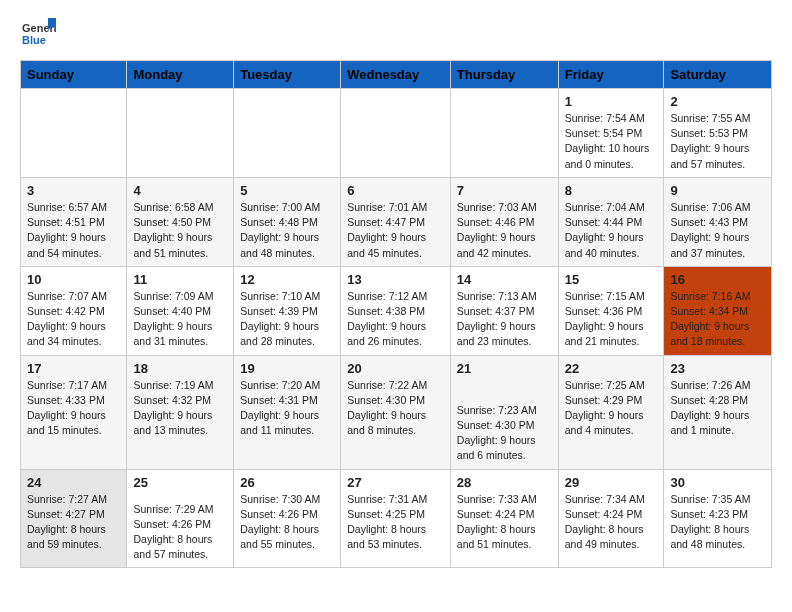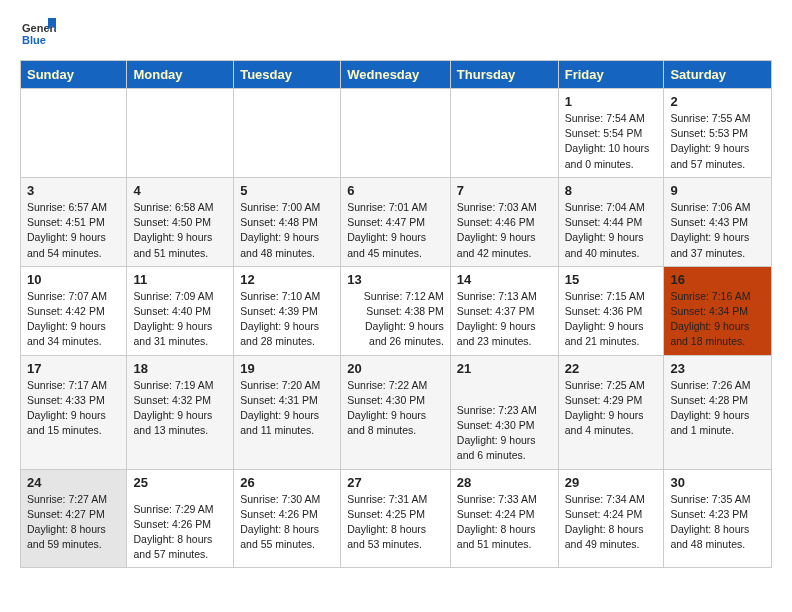--- a/index.html
+++ b/index.html
@@ -43,21 +43,21 @@
       color: #444;
       margin-top: 2px;
     }
     .calendar {
       width: 100%;
       border-collapse: collapse;
       margin-top: 4px;
     }
     .calendar th {
       background: #1565c0;
-      color: #fef9c3;
+      color: #000000;
       font-size: 13px;
       font-weight: bold;
       padding: 6px 6px;
       text-align: left;
       border: 1px solid #ccc;
     }
     .calendar td {
       border: 1px solid #ccc;
       vertical-align: top;
       padding: 5px 6px;
@@ -211,21 +211,21 @@
           </td>
           <td style="background: rgb(255, 255, 255);">
             <span class="day-num">12</span>
             <div class="day-info" style="white-space: pre-line;">Sunrise: 7:10 AM
 Sunset: 4:39 PM
 Daylight: 9 hours
 and 28 minutes.</div>
           </td>
           <td style="background: rgb(255, 255, 255);">
             <span class="day-num">13</span>
-            <div class="day-info" style="white-space: pre-line; text-align: right;">Sunrise: 7:12 AM
+            <div class="day-info" style="white-space: pre-line;">Sunrise: 7:12 AM
 Sunset: 4:38 PM
 Daylight: 9 hours
 and 26 minutes.</div>
           </td>
           <td style="background: rgb(255, 255, 255);">
             <span class="day-num">14</span>
             <div class="day-info" style="white-space: pre-line;">Sunrise: 7:13 AM
 Sunset: 4:37 PM
 Daylight: 9 hours
 and 23 minutes.</div>

